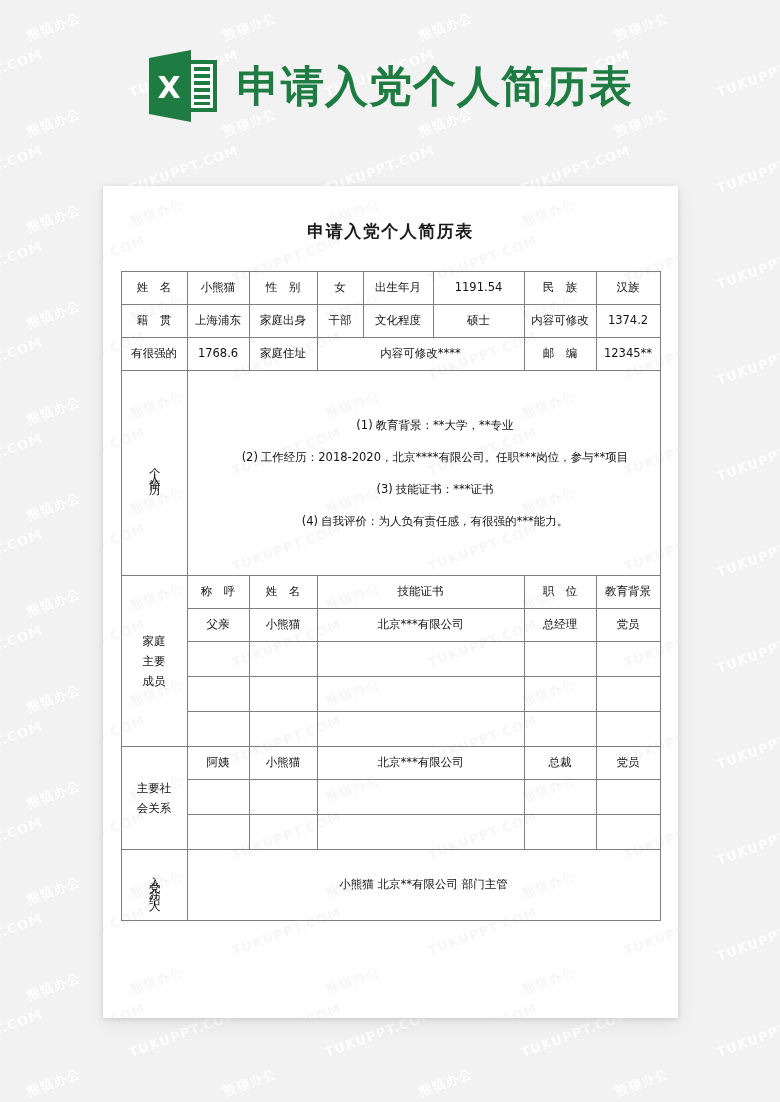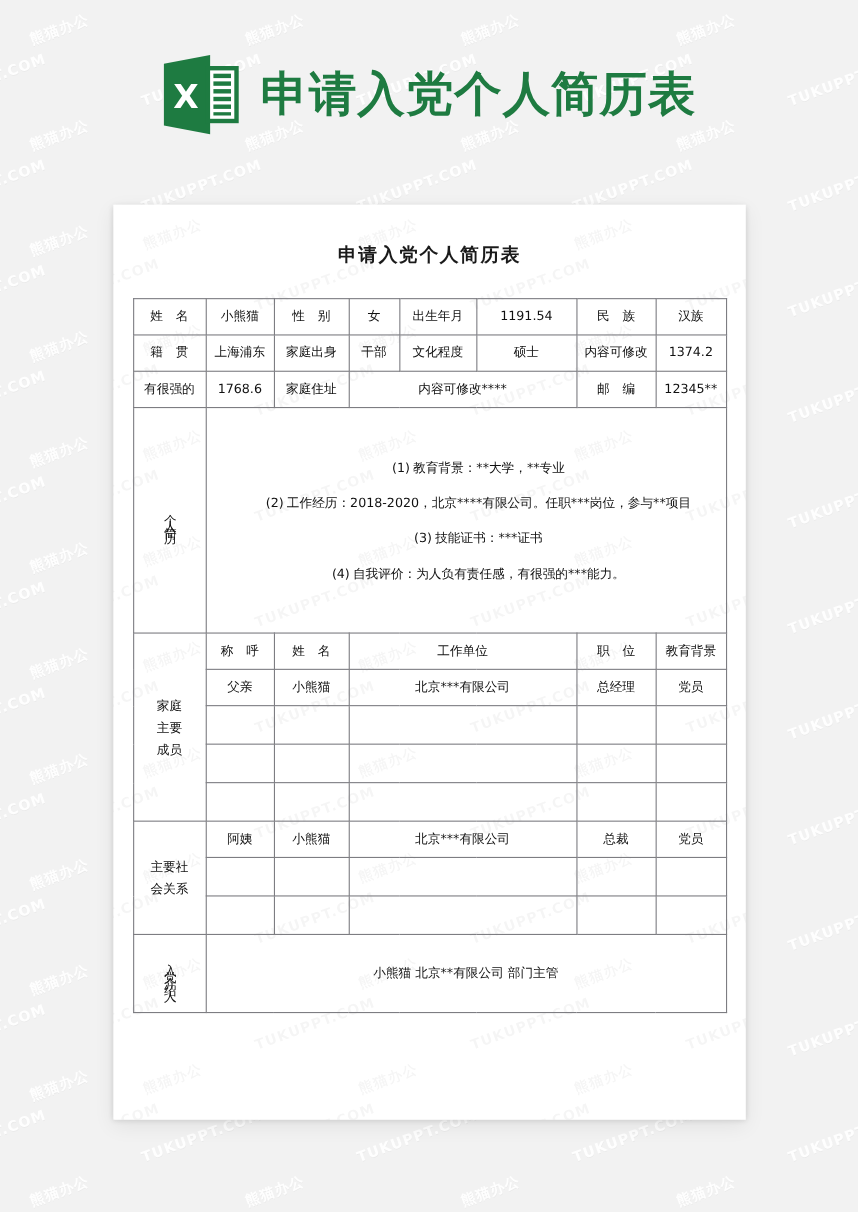--- a/index.html
+++ b/index.html
@@ -374,21 +374,21 @@
       <tr class="r1">
         <td rowspan="5">
           <div class="blk-label">
             <div>家庭</div>
             <div>主要</div>
             <div>成员</div>
           </div>
         </td>
         <td class="sp">称 呼</td>
         <td class="sp">姓 名</td>
-        <td colspan="3">工作单位</td>
+        <td colspan="3">技能证书</td>
         <td class="sp">职 位</td>
         <td>教育背景</td>
       </tr>
       <tr class="r1">
         <td>父亲</td>
         <td>小熊猫</td>
         <td colspan="3">北京***有限公司</td>
         <td>总经理</td>
         <td>党员</td>
       </tr>

